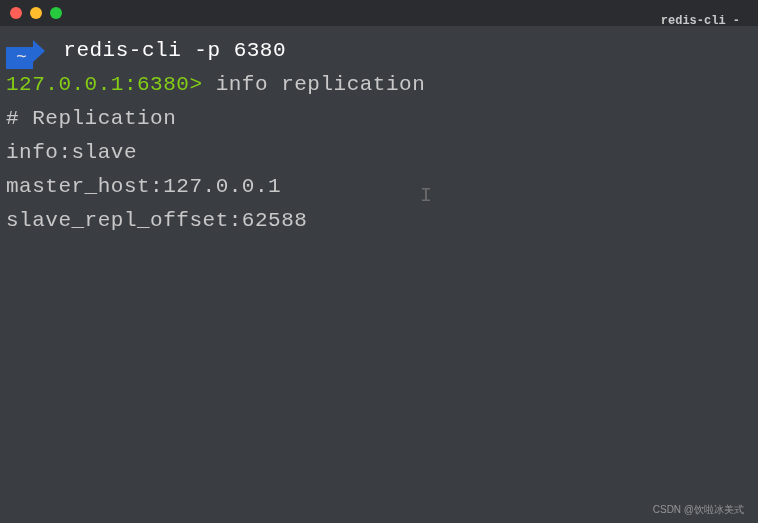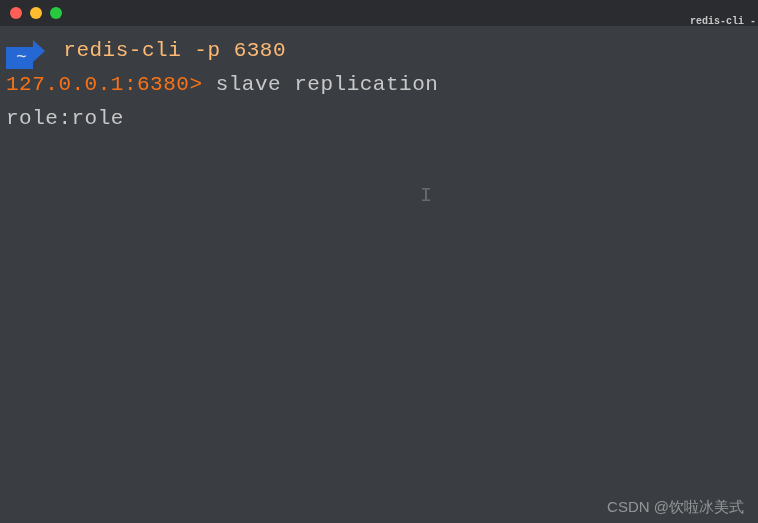--- a/index.html
+++ b/index.html
@@ -32,23 +32,23 @@
     .light {
       width: 12px;
       height: 12px;
       border-radius: 50%;
     }
     .light.red { background: #ff5f56; }
     .light.yellow { background: #ffbd2e; }
     .light.green { background: #27c93f; }
     .title-text {
       position: absolute;
-      right: 2px;
+      right: 18px;
       color: #c8c8c8;
-      font-size: 10px;
+      font-size: 12px;
       font-weight: bold;
       margin-top: 16px;
     }
     .terminal {
       padding: 8px 6px;
       line-height: 1.62;
       letter-spacing: 0.5px;
     }
     .prompt-line {
       display: flex;
@@ -73,42 +73,42 @@
     .prompt-arrow-tip {
       display: inline-block;
       width: 0;
       height: 0;
       border-top: 11px solid transparent;
       border-bottom: 11px solid transparent;
       border-left: 12px solid #2568d4;
       vertical-align: top;
     }
     .cmd {
-      color: #fdba74;
+      color: #ffffff;
     }
     .line {
       white-space: pre;
     }
     .host-prompt {
-      color: #f97316;
+      color: #84cc16;
     }
     .cursor-ibeam {
       position: absolute;
       left: 420px;
       top: 184px;
       color: #6a6a6a;
       font-size: 20px;
       user-select: none;
     }
     .watermark {
       position: absolute;
       bottom: 6px;
       right: 14px;
       color: rgba(220,220,220,0.55);
-      font-size: 15px;
+      font-size: 10px;
       font-family: sans-serif;
     }
   </style>
 </head>
 <body>
 
 <div class="titlebar">
   <div class="traffic-lights">
     <div class="light red"></div>
     <div class="light yellow"></div>
@@ -117,19 +117,22 @@
   <div class="title-text">redis-cli -</div>
 </div>
 
 <div class="terminal">
   <div class="prompt-line">
     <span class="prompt-arrow">
       <span class="prompt-arrow-body">~</span><span class="prompt-arrow-tip"></span>
     </span>
     <span class="cmd">redis-cli -p 6380</span>
   </div>
-  <div class="line"><span class="host-prompt">127.0.0.1:6380&gt;</span> <span>slave replication</span></div>
-  <div class="line">role:role</div>
+  <div class="line"><span class="host-prompt">127.0.0.1:6380&gt;</span> <span>info replication</span></div>
+  <div class="line"># Replication</div>
+  <div class="line">info:slave</div>
+  <div class="line">master_host:127.0.0.1</div>
+  <div class="line">slave_repl_offset:62588</div>
 </div>
 
 <div class="cursor-ibeam">I</div>
 
 <div class="watermark">CSDN @饮啦冰美式</div>
 
 </body></html>

